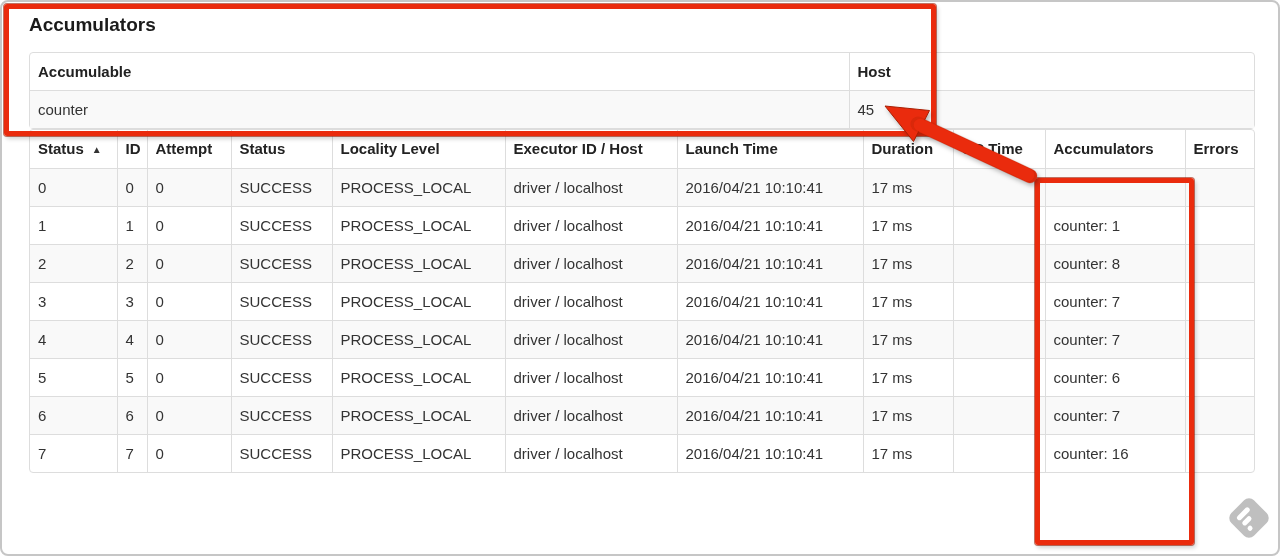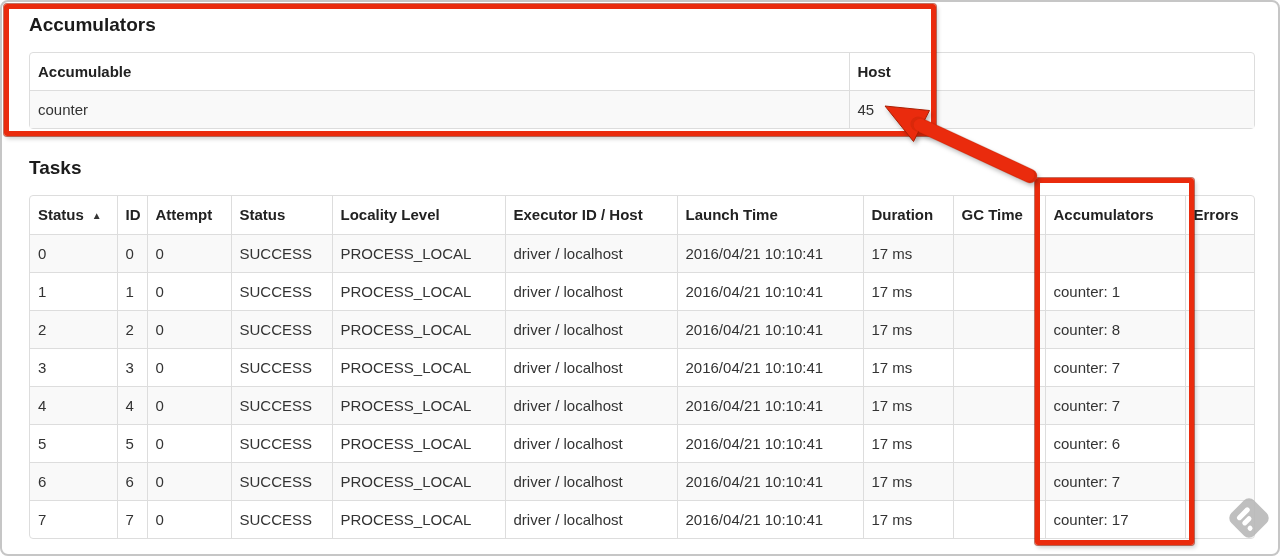--- a/index.html
+++ b/index.html
@@ -105,21 +105,20 @@
         </thead>
         <tbody>
           <tr>
             <td>counter</td>
             <td>45</td>
           </tr>
         </tbody>
       </table>
     </div>
 
-    <h4 class="section-title tasks">Tasks</h4>
 
     <div class="tbl-wrap">
       <table class="tbl">
         <colgroup>
           <col class="c0">
             <col class="c1">
             <col class="c2">
             <col class="c3">
           <col class="c4">
             <col class="c5">
@@ -248,21 +247,21 @@
   <tr>
     <td>7</td>
     <td>7</td>
     <td>0</td>
     <td>SUCCESS</td>
     <td>PROCESS_LOCAL</td>
     <td>driver / localhost</td>
     <td>2016/04/21 10:10:41</td>
     <td>17 ms</td>
     <td></td>
-    <td>counter: 17</td>
+    <td>counter: 16</td>
     <td></td>
   </tr>
 </tbody>
       </table>
     </div>
 
   </div>
 
   <div class="annot-box summary"></div>
   <div class="annot-box column"></div>

